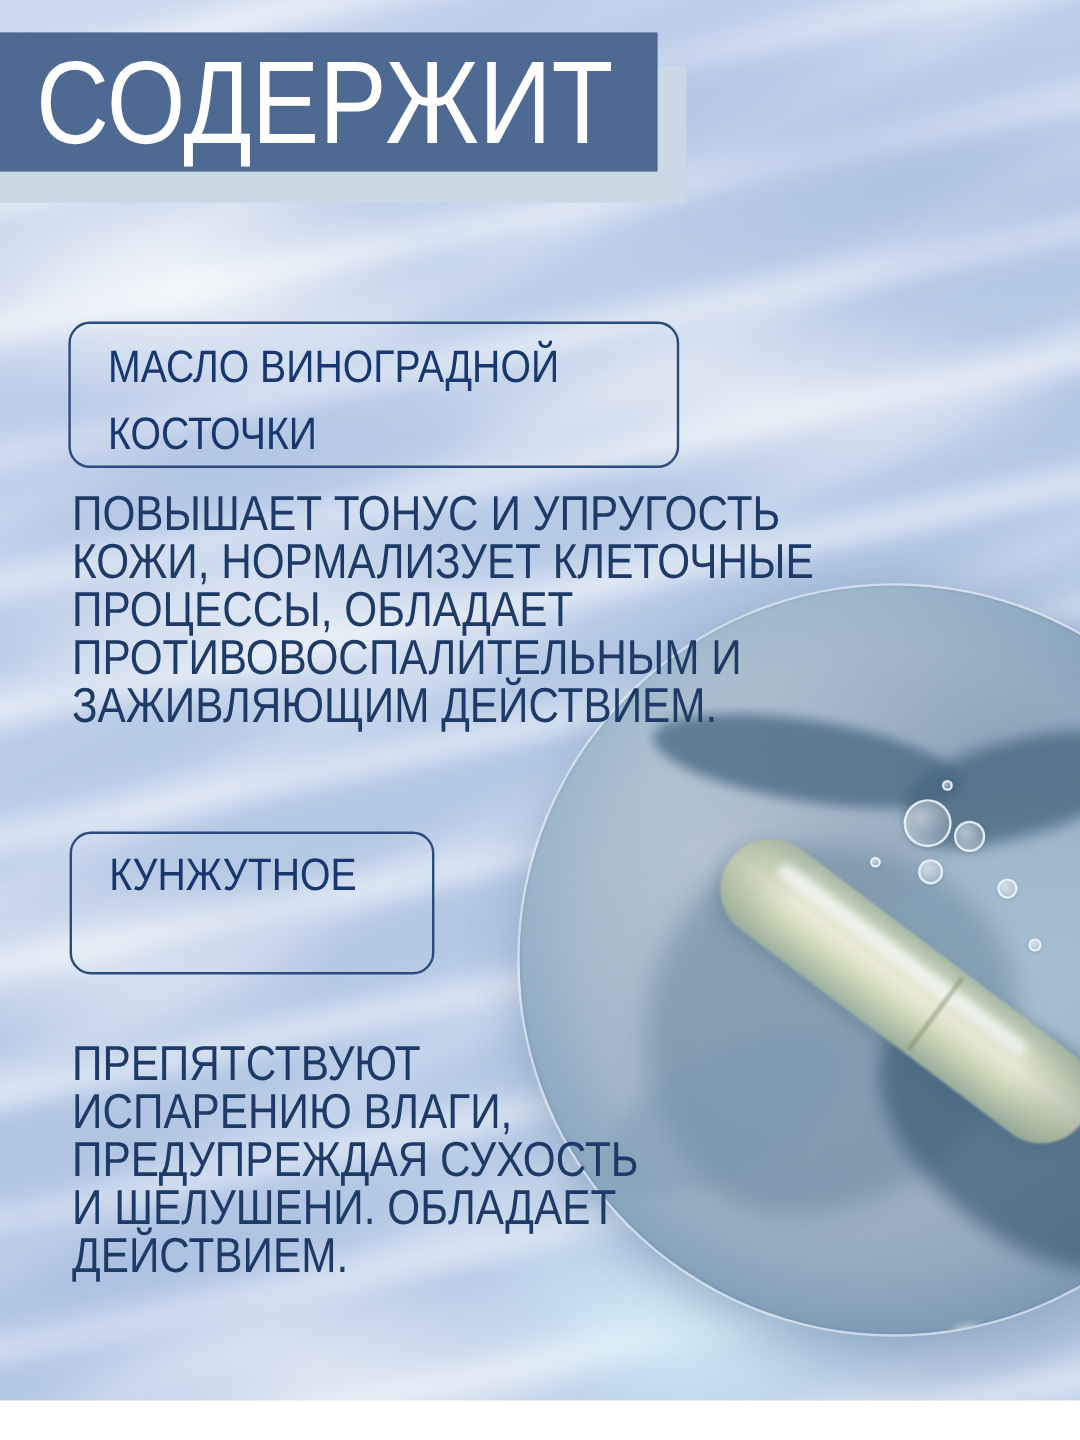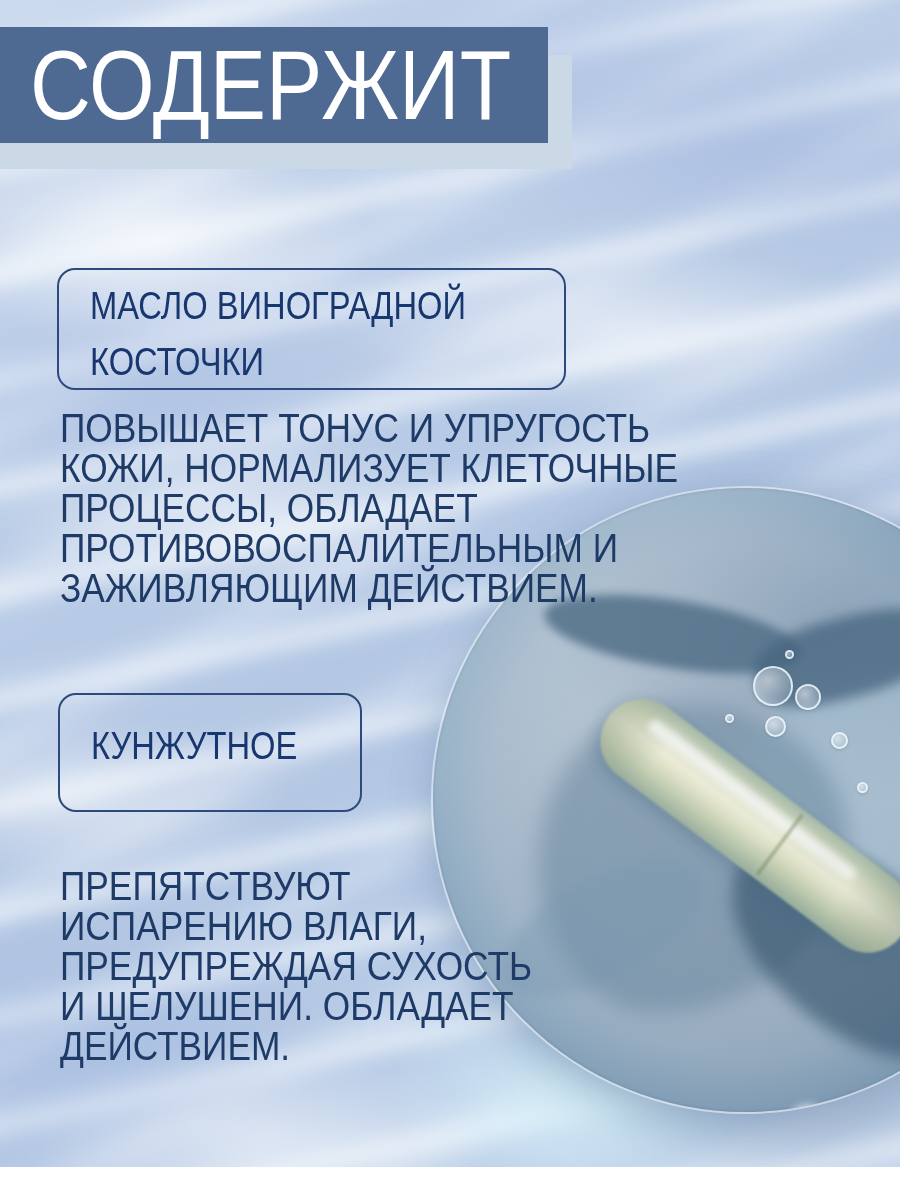--- a/index.html
+++ b/index.html
@@ -149,21 +149,21 @@
     font-size:98px;font-weight:400;color:var(--header-text);
     line-height:1;letter-spacing:0;
   }
   .cond{display:inline-block;transform:scaleX(.86);transform-origin:0 50%;white-space:nowrap;}
   
   .card{
     position:absolute;border:2px solid var(--card-border);border-radius:18px;
     background:rgba(255,255,255,.02);
   }
   .card1{left:57px;top:268px;width:509px;height:122px;padding:8px 0 0 31px;}
-  .card2{left:58px;top:693px;width:304px;height:119px;padding:23px 0 0 31px;}
+  .card2{left:58px;top:693px;width:304px;height:119px;padding:7px 0 0 31px;}
   .card-line{
     font-size:38px;line-height:56px;color:var(--card-title);font-weight:400;
   }
   .card-line .cond{transform-origin:0 50%;}
   
   .para{position:absolute;color:var(--body-text);}
   .para1{left:60px;top:408px;width:600px;}
   .para2{left:60px;top:842px;width:500px;margin-top:24px;}
   .p-line{font-size:41px;line-height:40px;font-weight:400;}
 </style>

